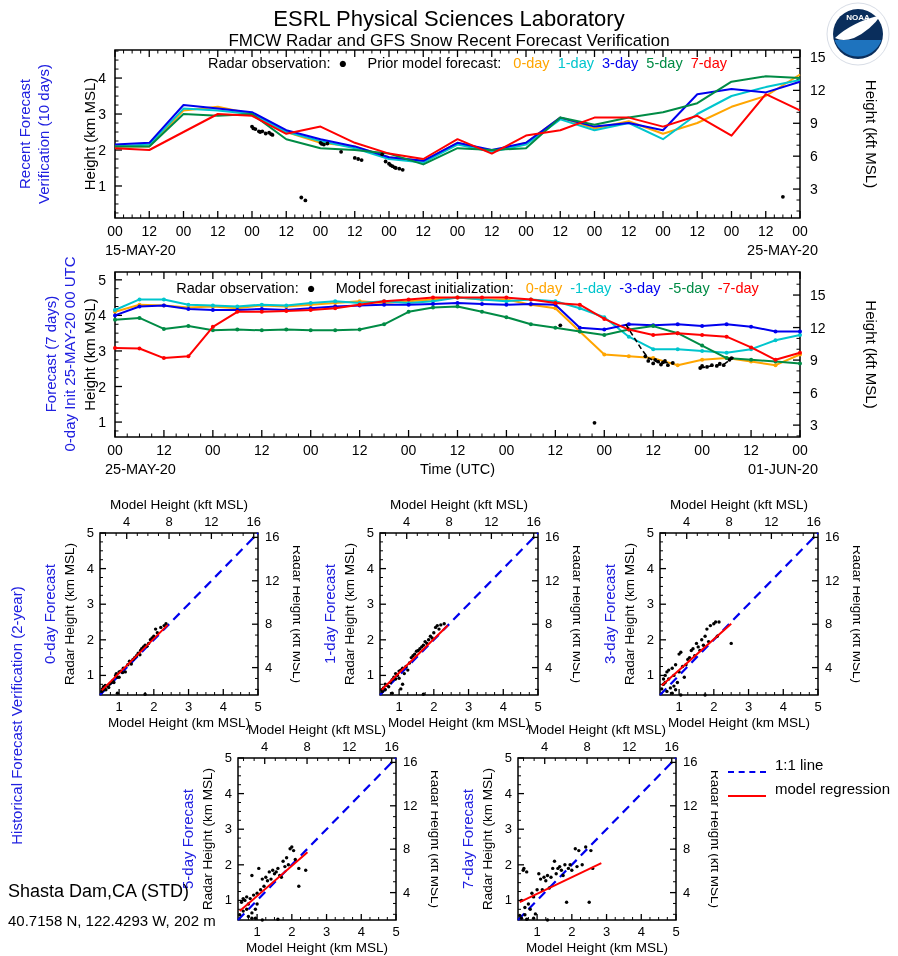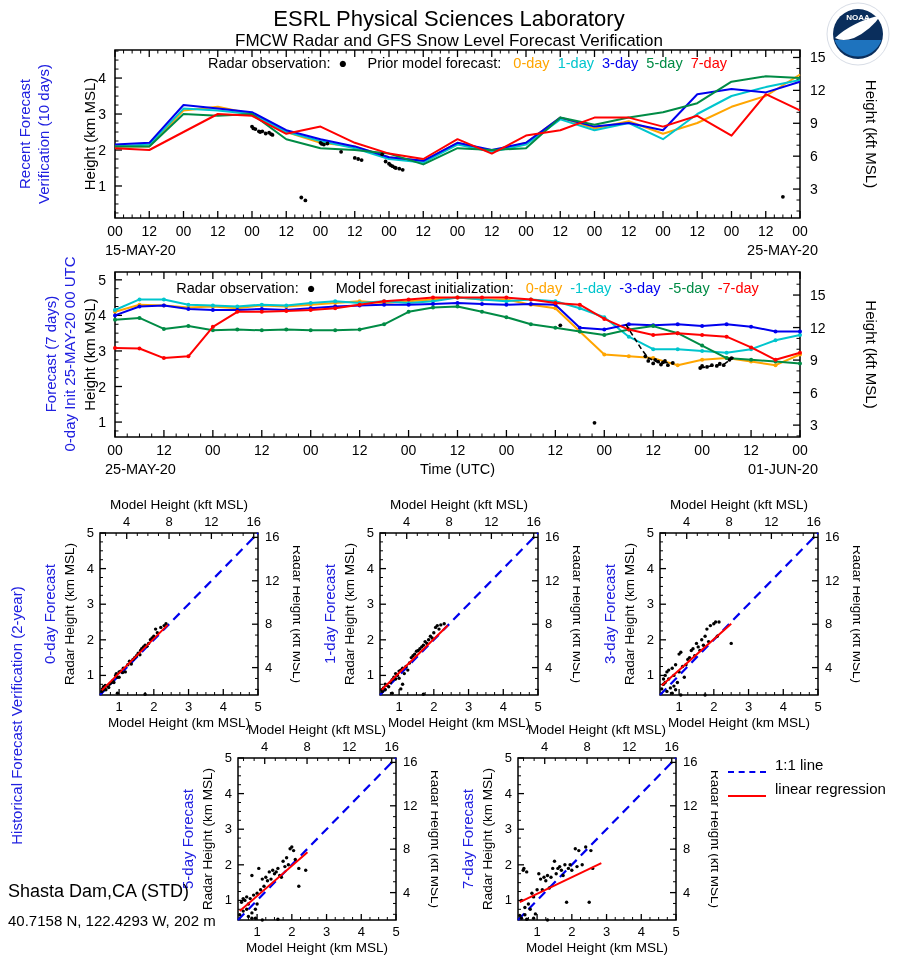--- a/index.html
+++ b/index.html
@@ -24,21 +24,21 @@
   #station{font-size:18px;}
   #coords{font-size:15px;margin-top:10px;}
   #noaa{position:absolute;left:826px;top:2px;}
 </style>
 </head>
 <body>
 
 <div id="canvas">
 
   <div class="title">ESRL Physical Sciences Laboratory</div>
-  <div class="subtitle">FMCW Radar and GFS Snow Level Forecast Verification</div>
+  <div class="subtitle">FMCW Radar and GFS Snow Recent Forecast Verification</div>
 
   <svg id="noaa" width="64" height="64" viewBox="0 0 64 64">
     <circle cx="32" cy="32" r="31" fill="#ffffff" stroke="#d8dde6" stroke-width="1"></circle>
     <circle cx="32" cy="32" r="25" fill="#0a2e5c"></circle>
     <path d="M8.5 38 A25 25 0 0 0 55.5 38 L8.5 38 Z" fill="#1e73be"></path>
     <path d="M9 36 Q26 20 55 13 Q45 28 28 36 Q17 40 9 36 Z" fill="#ffffff"></path>
     <text x="32" y="18" text-anchor="middle" font-size="8" font-weight="bold" fill="#ffffff">NOAA</text>
   </svg>
 
   <div class="vlabel" id="p1-label">
@@ -1381,21 +1381,21 @@
       <line x1="101.73626373626374" y1="182.1978021978022" x2="183.34065934065933" y2="143.03296703296704" stroke="#FF0000" stroke-width="2"></line>
     </svg>
 
   <div id="legend-box">
     <div class="leg-row">
       <span class="leg-line" id="leg-11"></span>
       <span>1:1 line</span>
     </div>
     <div class="leg-row">
       <span class="leg-line" id="leg-reg"></span>
-      <span>linear regression</span>
+      <span>model regression</span>
     </div>
   </div>
 
   <div id="footer">
     <div id="station">Shasta Dam,CA (STD)</div>
     <div id="coords">40.7158 N, 122.4293 W, 202 m</div>
   </div>
 
 </div>
 

